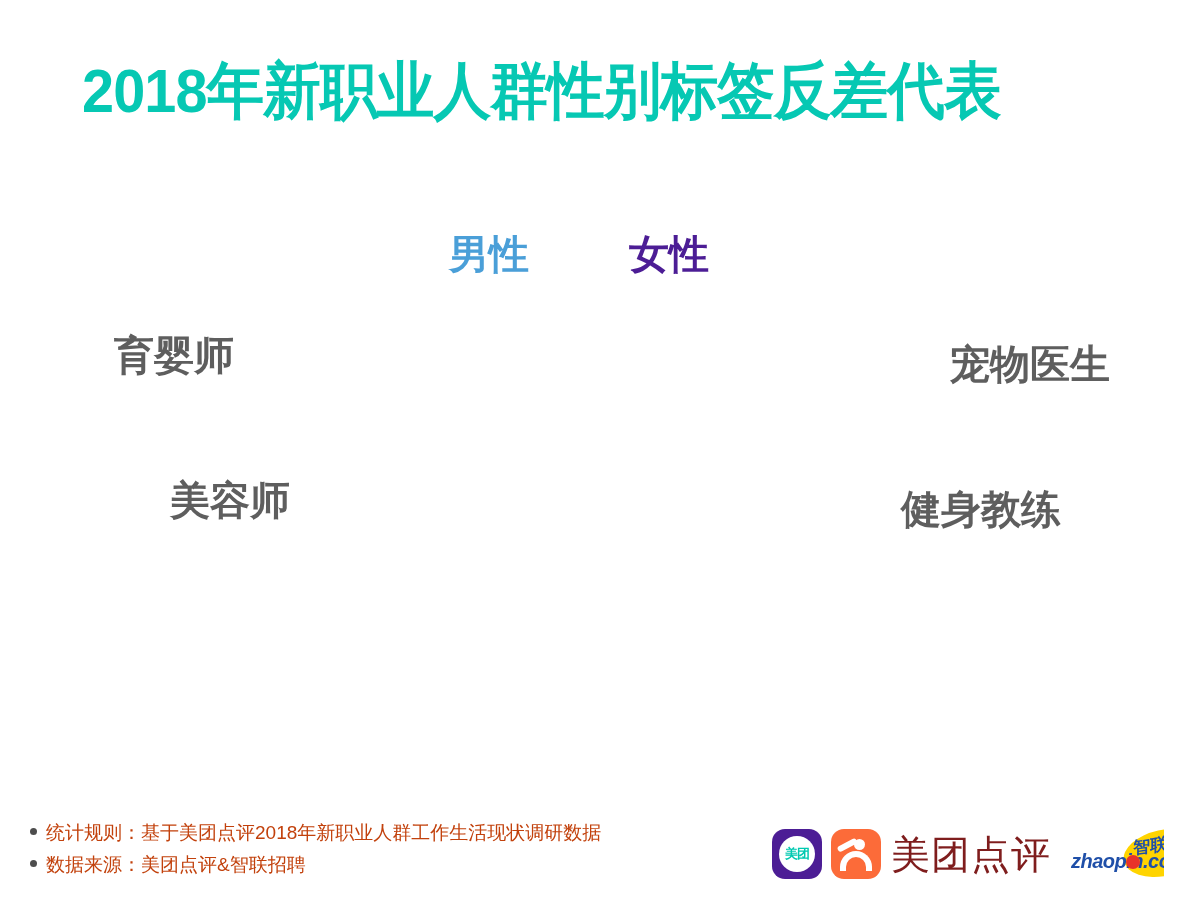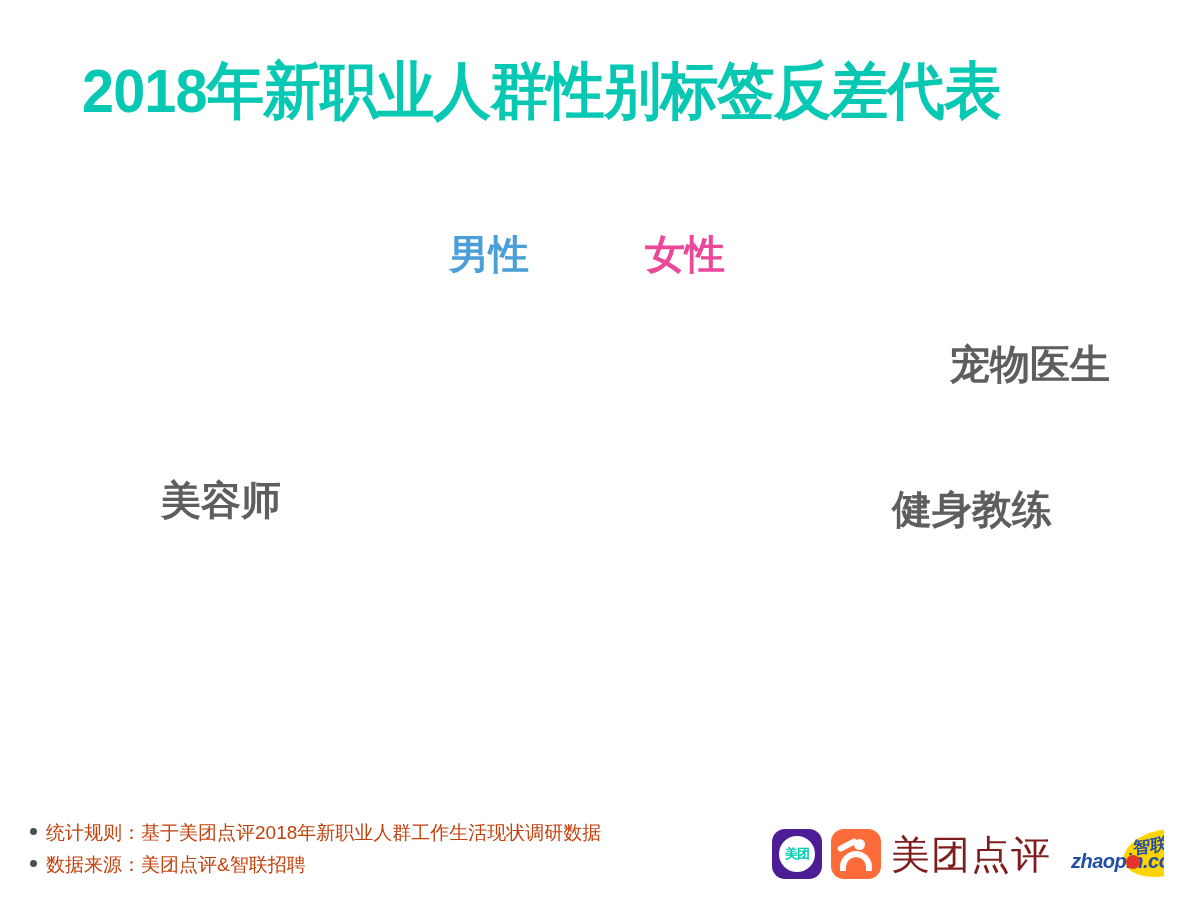--- a/index.html
+++ b/index.html
@@ -43,21 +43,21 @@
   }
   .legend-item {
     position: absolute;
     font-size: 40px;
     font-weight: bold;
     line-height: 1;
     white-space: nowrap;
     margin-left: 17px;
   }
   .legend-male   { left: 432px; color: #4A9FD8; }
-  .legend-female { left: 628px; color: #ec4899; }
+  .legend-female { left: 612px; color: #4c1d95; }
 
   
   .rows {
     position: absolute;
     left: 0;
     top: 0;
     width: 1200px;
     height: 900px;
   }
   .row {
@@ -261,24 +261,25 @@
     <span class="legend-item legend-female">女性</span>
   </div>
 
   <div class="rows">
 
     <div class="row" style="left:238px; top:305px; width:706px;">
       <div class="bar" style="background:#06C8B3;"></div>
       <div class="divider" style="left:325px;"></div>
       <span class="val val-left">33.33%</span>
       <span class="val val-right">42.86%</span>
+      <span class="side-label label-left">育婴师</span>
       <span class="side-label label-right">宠物医生</span>
     </div>
 
-    <div class="row" style="left:285px; top:450px; width:601px;">
+    <div class="row" style="left:294px; top:450px; width:601px;">
       <div class="bar" style="background:#FC6B39;"></div>
       <div class="divider" style="left:278px;"></div>
       <span class="val val-left">29.02%</span>
       <span class="val val-right">37.5%</span>
       <span class="side-label label-left">美容师</span>
       <span class="side-label label-right">健身教练</span>
     </div>
 
 
   </div>

